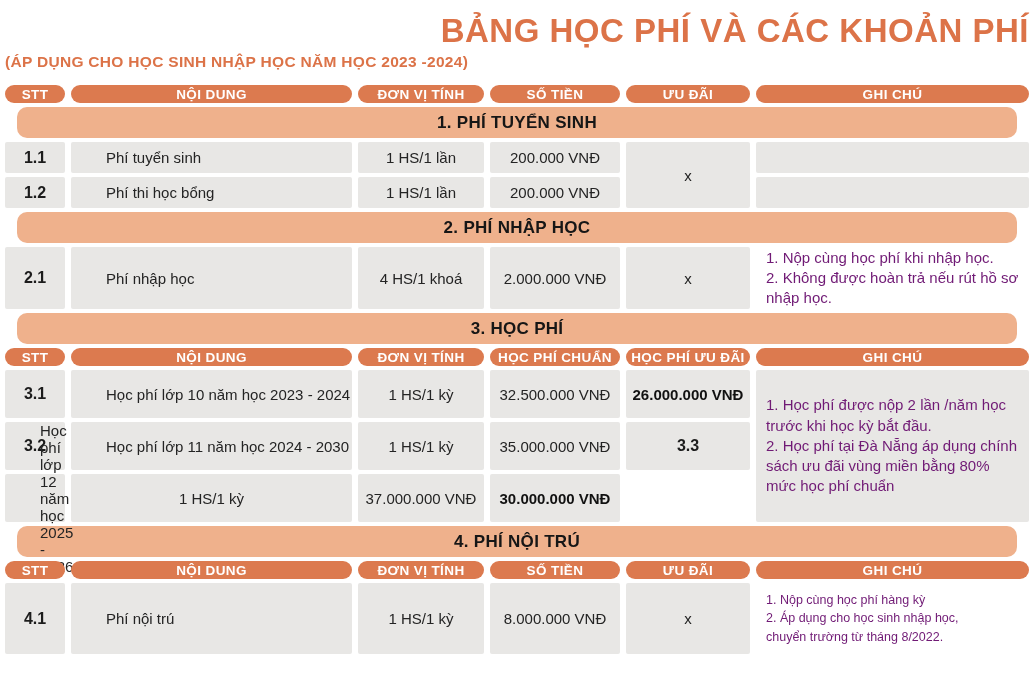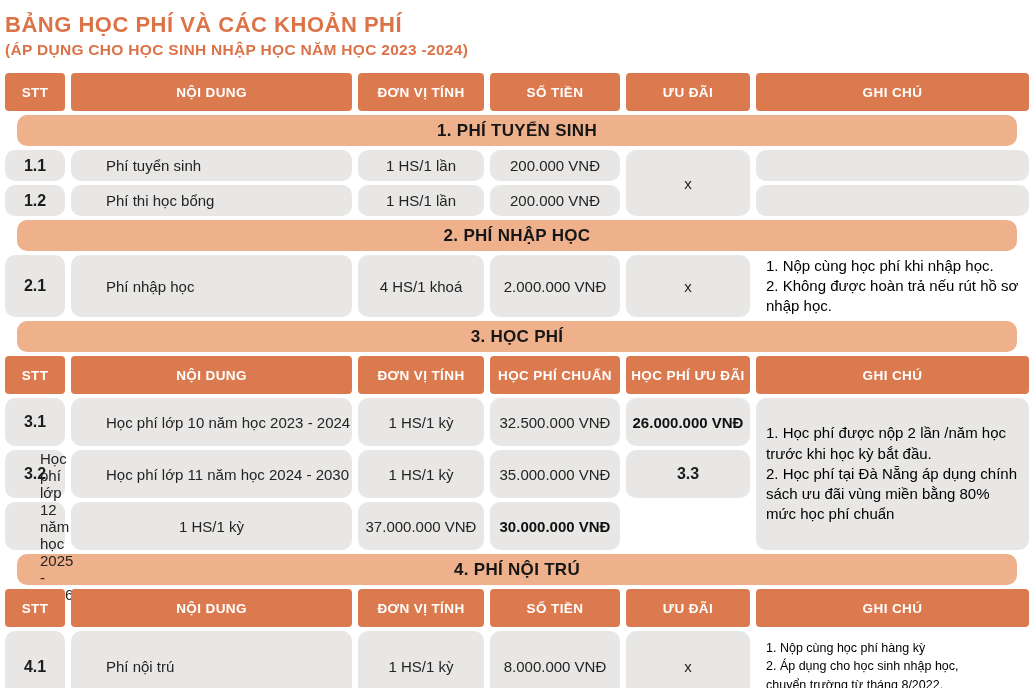--- a/index.html
+++ b/index.html
@@ -6,58 +6,58 @@
   html, body { background: #ffffff; }
   body {
     width: 1034px; height: 688px;
     font-family: "Liberation Sans", sans-serif;
     color: #222222;
     overflow: hidden;
   }
   .page { padding: 12px 5px 6px 5px; }
 
   .title {
-    text-align: left;
+    text-align: right;
     color: var(--title-text, #dc7348);
     font-weight: 700;
-    font-size: 22px;
+    font-size: 33px;
     letter-spacing: 0.5px;
   }
   .subtitle {
     text-align: left;
     color: var(--title-text, #dc7348);
     font-weight: 700;
     font-size: 15.5px;
     margin-top: 3px;
     letter-spacing: 0.3px;
   }
 
   .grid {
     display: grid;
     grid-template-columns: 60px 281px 126px 130px 124px 1fr;
     column-gap: 6px;
     row-gap: 4px;
     margin-top: 4px;
   }
 
   .cell {
-    border-radius: 10px;
+    border-radius: 2px;
     display: flex;
     align-items: center;
     justify-content: center;
     text-align: center;
   }
   .hdr {
     background: var(--header-bg, #dc7a4f);
     color: #ffffff;
     font-weight: 700;
     font-size: 13.5px;
     letter-spacing: 0.4px;
-    height: 38px;
-    border-radius: 4px;
+    height: 18px;
+    border-radius: 13px;
   }
   .band {
     background: var(--band-bg, #efb18c);
     color: #161616;
     font-weight: 700;
     font-size: 17px;
     height: 31px;
     border-radius: 10px;
     display: flex;
     align-items: center;
@@ -80,21 +80,21 @@
 
   .note {
     white-space: pre-line;
     text-align: left;
     justify-content: center;
     align-items: flex-start;
     flex-direction: column;
     line-height: 1.35;
     font-size: 15px;
     padding: 4px 10px;
-    color: #000000;
+    color: #701a75;
   }
   .note-white { background: transparent; }
   .note-sm { font-size: 12.5px; line-height: 1.45; }
 </style>
 </head>
 <body>
 
 <div class="page">
 
   <div class="title">BẢNG HỌC PHÍ VÀ CÁC KHOẢN PHÍ</div>

